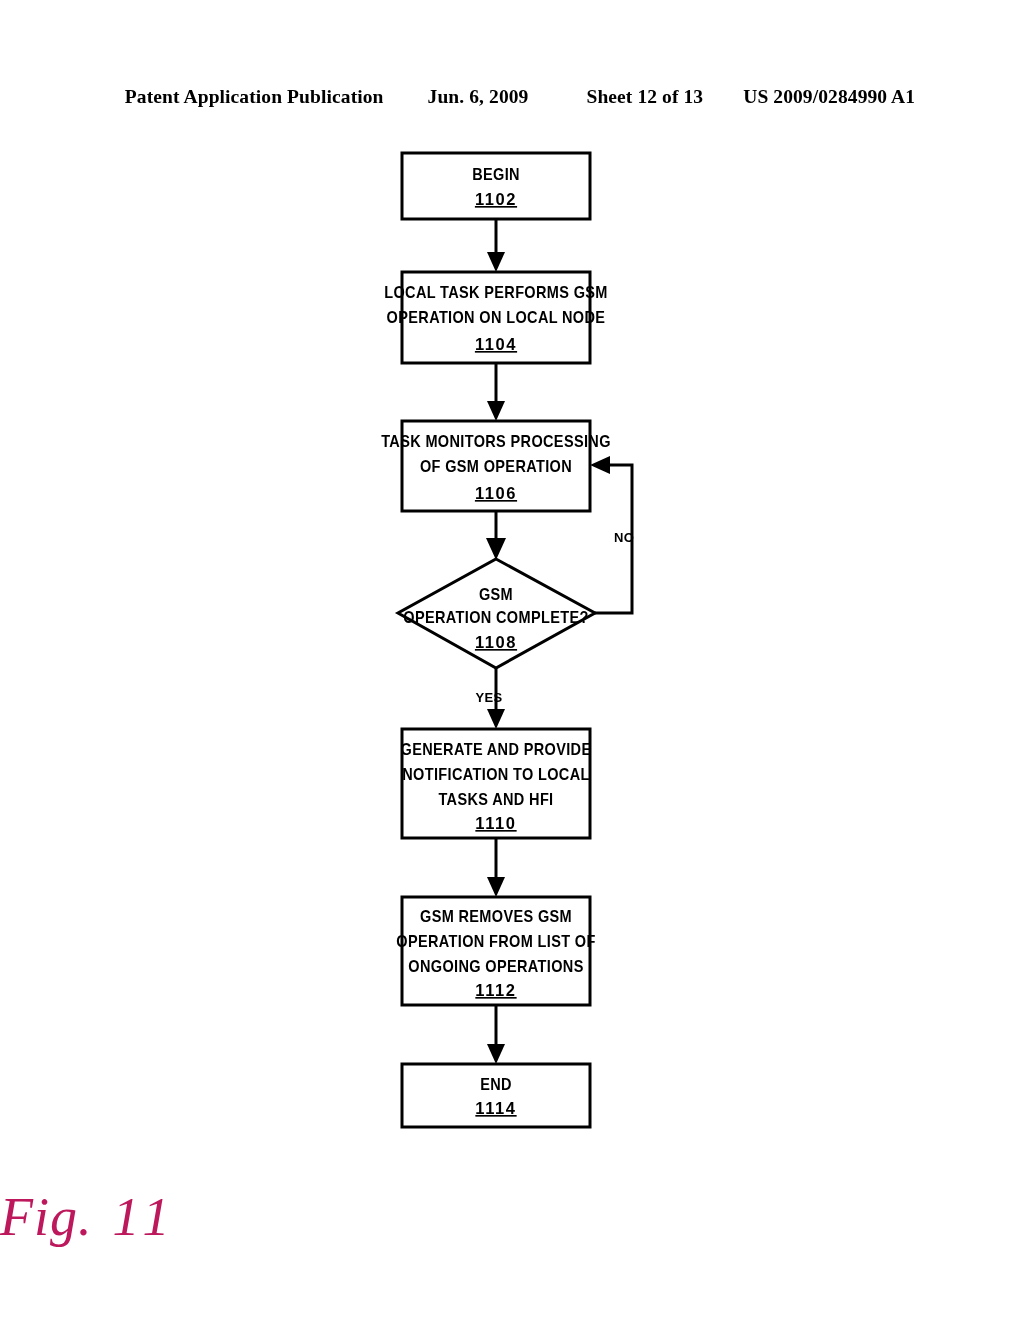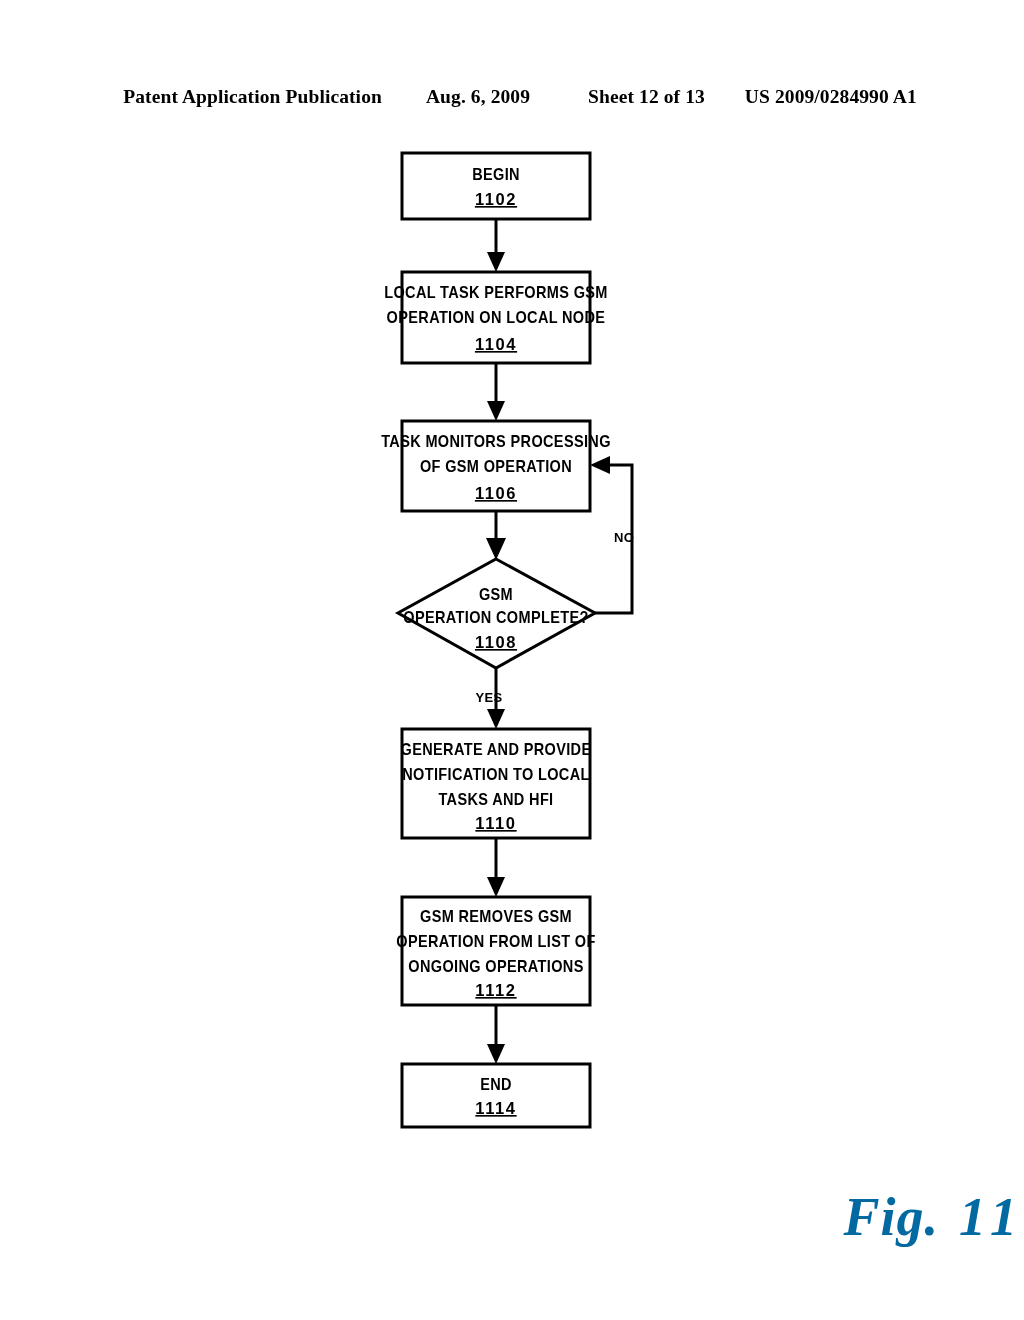--- a/index.html
+++ b/index.html
@@ -98,38 +98,38 @@
     stroke-linejoin: miter;
   }
   .arrowhead { fill: #000000; stroke: none; }
 
   
   .fig-caption {
     position: absolute;
     left: 0;
     top: 1186px;
     width: 1024px;
-    text-align: right;
+    text-align: left;
     font-family: "Liberation Serif", serif;
     font-style: italic;
-    font-weight: bold;
+    font-weight: normal;
     font-size: 54px;
     letter-spacing: 3px;
-    color: #0369a1;
+    color: #be185d;
     white-space: nowrap;
   }
   .fig-caption .fig-word { letter-spacing: 1px; }
   .fig-caption .fig-num  { margin-left: 20px; letter-spacing: 7px; }
 </style>
 </head>
 <body>
 
 <div class="page-header">
   <span class="hdr-pub">Patent Application Publication</span>
-  <span class="hdr-date">Aug. 6, 2009</span>
+  <span class="hdr-date">Jun. 6, 2009</span>
   <span class="hdr-sheet">Sheet 12 of 13</span>
   <span class="hdr-number">US 2009/0284990 A1</span>
 </div>
 
 <div class="figure-area">
   <svg class="flow" width="1024" height="1180" viewBox="0 0 1024 1180">
 
     <g>
 
       <g>

